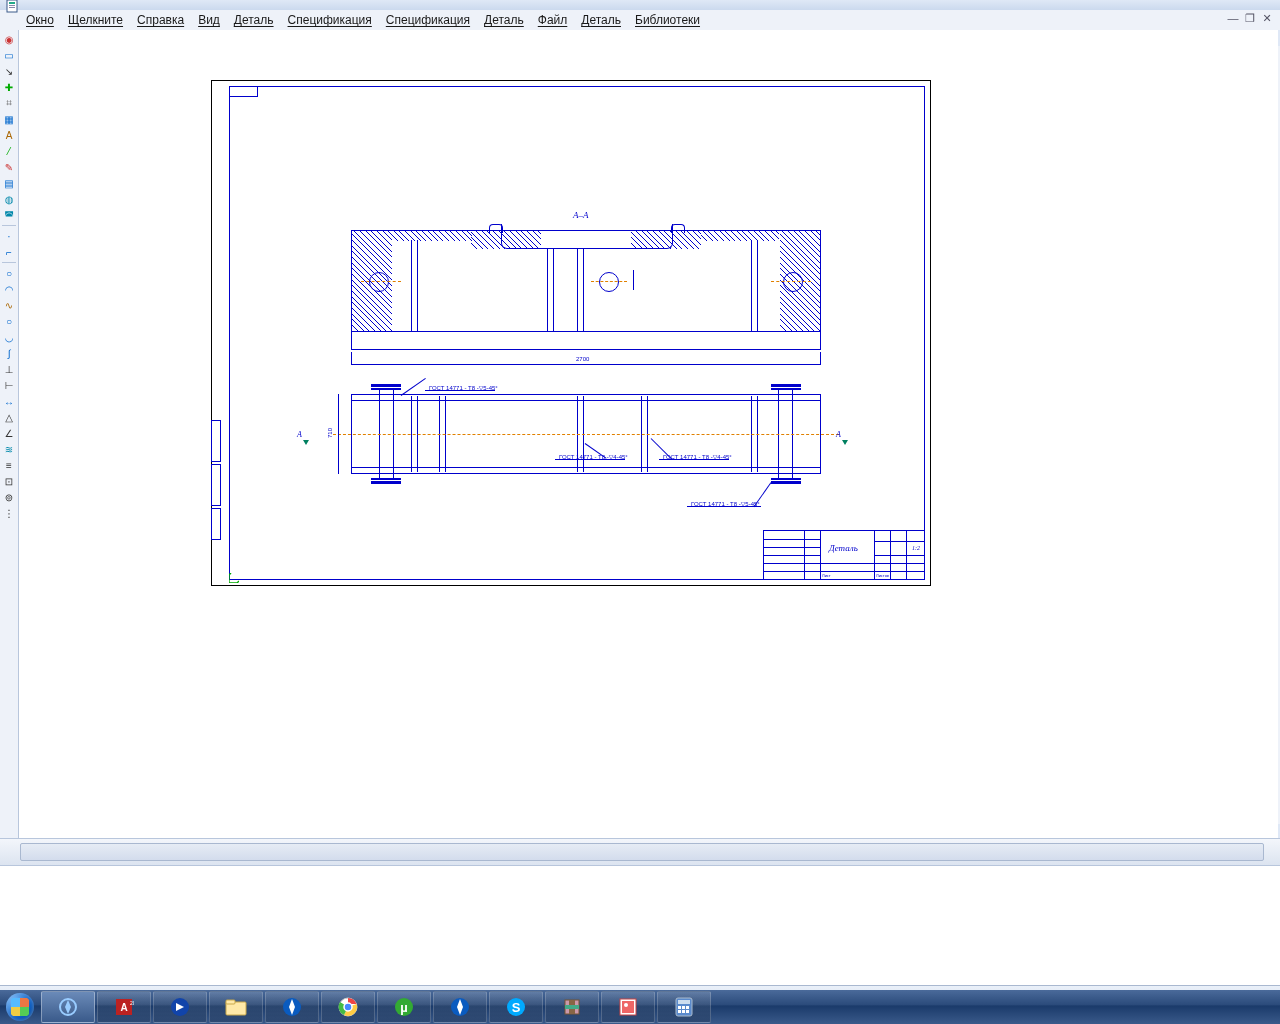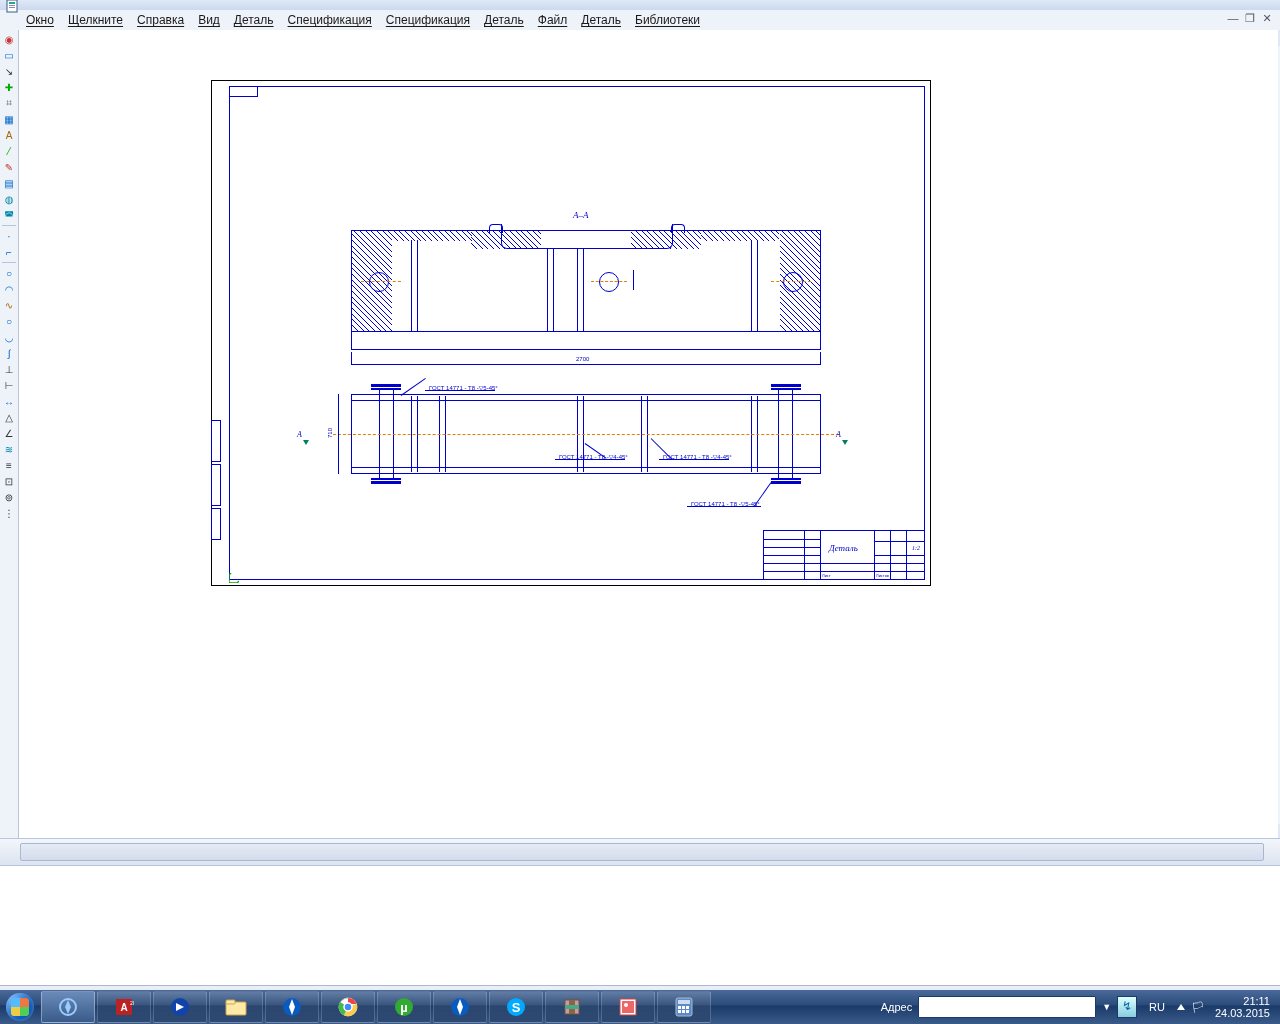--- a/index.html
+++ b/index.html
@@ -394,28 +394,13 @@
         <rect x="3" y="3" width="12" height="4" fill="#cde"></rect>
         <rect x="3" y="9" width="3" height="3" fill="#fff"></rect>
         <rect x="7" y="9" width="3" height="3" fill="#fff"></rect>
         <rect x="11" y="9" width="3" height="3" fill="#fff"></rect>
         <rect x="3" y="13" width="3" height="3" fill="#fff"></rect>
         <rect x="7" y="13" width="3" height="3" fill="#fff"></rect>
         <rect x="11" y="13" width="3" height="3" fill="#fff"></rect>
       </svg>
     </div>
 
-  <div class="addr-block">
-    <span class="lbl">Адрес</span>
-    <div class="addr-input"></div>
-    <div style="color:#fff;font-size:9px">▼</div>
-    <div class="go-btn">↯</div>
-    <span class="lang">RU</span>
-    <div class="tray">
-      <div class="tri-up"></div>
-      <span>🏳</span>
-    </div>
-    <div class="clock">
-      <div>21:11</div>
-      <div>24.03.2015</div>
-    </div>
-  </div>
 </div>
 
 </body></html>

